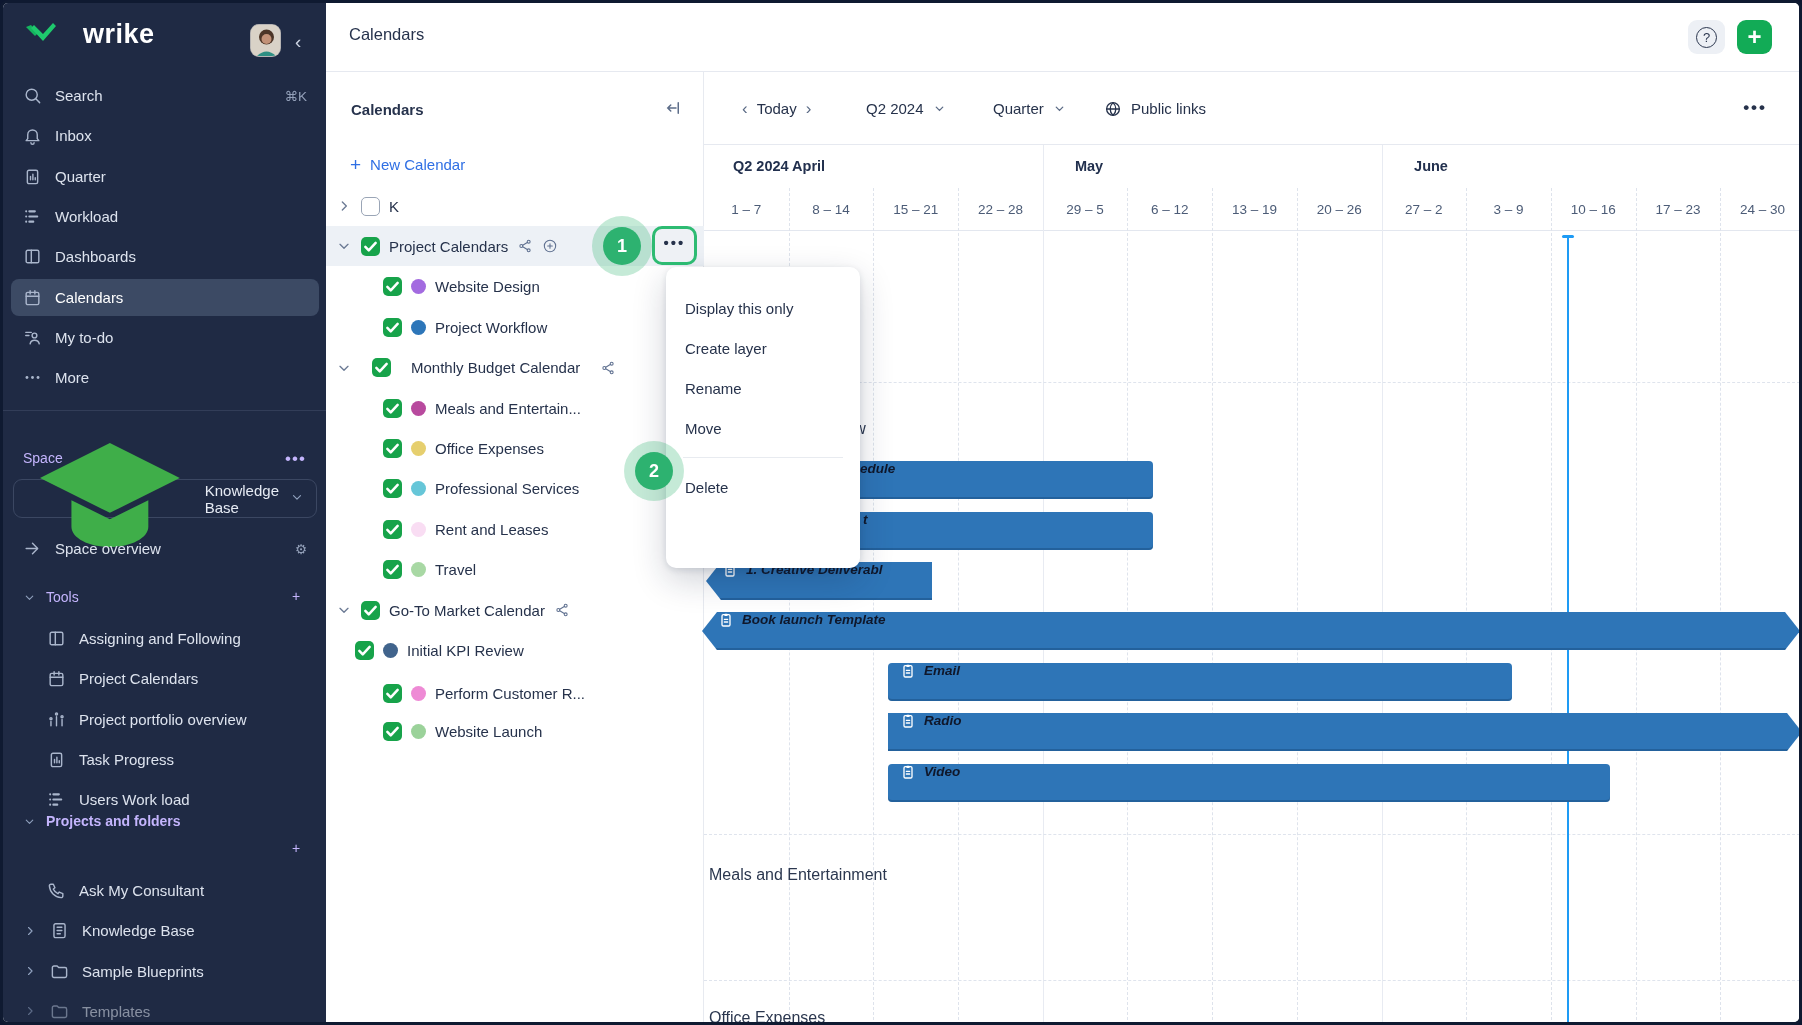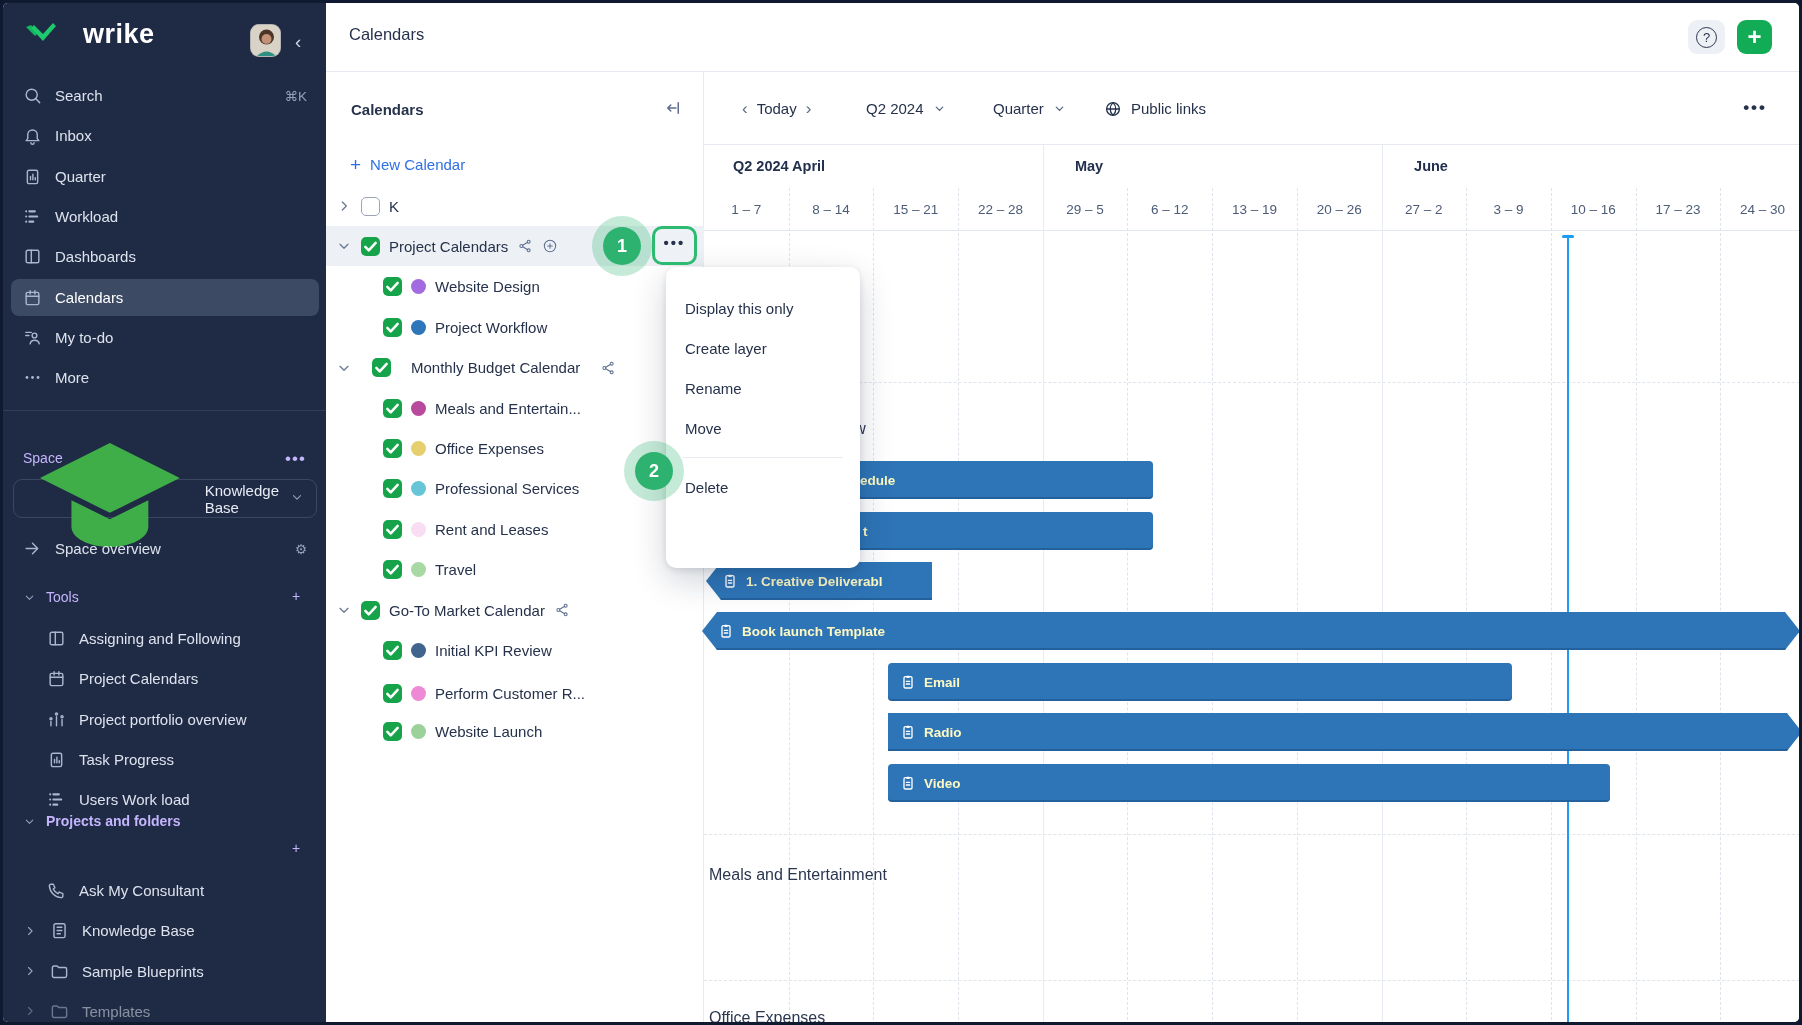--- a/index.html
+++ b/index.html
@@ -74,23 +74,23 @@
   #tl-weeks { position:absolute; left:0; top:116px; width:100%; height:43px; border-bottom:1px solid #e3e7ef; }
   .week-cell { position:absolute; top:0; height:43px; display:flex; align-items:center; justify-content:center;
                font-size:13.5px; color:#4c5c77; }
   .vline-dash { position:absolute; width:0; border-left:1px dashed #dee3ec; }
   .vline-solid { position:absolute; width:0; border-left:1px solid #e8ebf2; }
   .hsep { position:absolute; left:0; width:1101px; border-top:1px dashed #dfe4ed; }
   .section-h { position:absolute; font-size:16px; color:#2b374f; white-space:nowrap; }
   #today-line { position:absolute; width:2px; background:#1e9bf5; }
   #today-cap { position:absolute; height:3px; background:#1e9bf5; border-radius:2px; }
 
-  .bar { position:absolute; background:#2e75b7; color:#fef9c3; display:flex; align-items:center;
+  .bar { position:absolute; background:#2e75b7; color:#0f172a; display:flex; align-items:flex-start;
          font-size:13.5px; font-weight:700; white-space:nowrap; overflow:hidden; cursor:pointer;
-         box-shadow:inset 0 -2px 0 rgba(13,61,105,.35); }
+         box-shadow:inset 0 -2px 0 rgba(13,61,105,.35);font-style:italic; }
   .bar.round { border-radius:4px; }
   .bar.left-arrow  { clip-path:polygon(15px 0, 100% 0, 100% 100%, 15px 100%, 0 50%); }
   .bar.right-arrow { clip-path:polygon(0 0, calc(100% - 15px) 0, 100% 50%, calc(100% - 15px) 100%, 0 100%); }
   .bar.both-arrow  { clip-path:polygon(15px 0, calc(100% - 15px) 0, 100% 50%, calc(100% - 15px) 100%, 15px 100%, 0 50%); }
   .bar .bic { width:16px; height:16px; margin-right:8px; flex:0 0 16px; }
 
   
   #ctx-menu { position:absolute; left:663px; top:264px; width:194px; height:301px; background:#fff;
               border-radius:10px; box-shadow:0 12px 34px rgba(20,30,60,.20), 0 2px 6px rgba(20,30,60,.12);
               padding-top:21px; z-index:40; }
@@ -529,21 +529,21 @@
           <span>Go-To Market Calendar</span>
           <span class="t-ic share">
             <svg viewBox="0 0 24 24" width="100%" height="100%" fill="none" stroke="currentColor" stroke-width="1.6" stroke-linecap="round" stroke-linejoin="round">
               <circle cx="17.5" cy="5.5" r="2.2"></circle>
               <circle cx="6.5" cy="12" r="2.2"></circle>
               <circle cx="17.5" cy="18.5" r="2.2"></circle>
               <path d="M8.6 10.9l6.8-4.1M8.6 13.1l6.8 4.1"></path>
             </svg>
           </span>
         </div>
-        <div class="tree-row" style="top: 444.4px; padding-left: 57px;">
+        <div class="tree-row" style="top: 444.4px; padding-left: 29px;">
           <span class="cb on">
             <svg viewBox="0 0 24 24" width="100%" height="100%" fill="none" stroke="#fff" stroke-width="3.2" stroke-linecap="round" stroke-linejoin="round">
               <path d="M5.5 12.5l4.3 4.3L18.5 7.5"></path>
             </svg>
           </span>
           <span class="dot" style="background: rgb(65, 100, 140);"></span>
           <span>Initial KPI Review</span>
         </div>
         <div class="tree-row" style="top: 487px; padding-left: 57px;">
           <span class="cb on">

